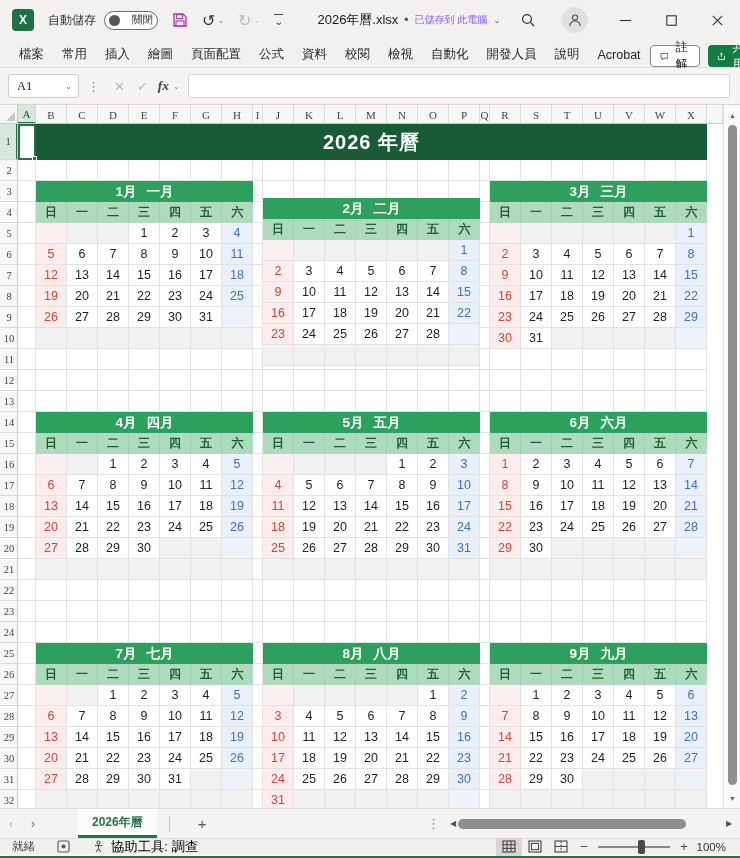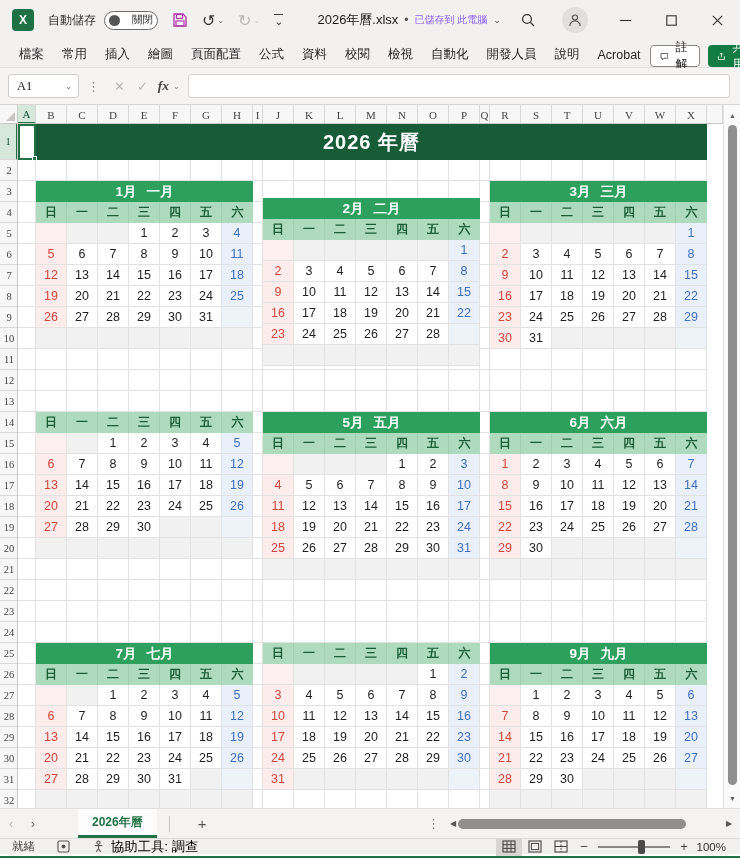--- a/index.html
+++ b/index.html
@@ -567,20 +567,24 @@
               <div class="date-cell sun">30</div>
               <div class="date-cell wd">31</div>
               <div class="date-cell emp"></div>
               <div class="date-cell emp"></div>
               <div class="date-cell emp"></div>
               <div class="date-cell emp"></div>
               <div class="date-cell sat-e"></div>
             </div>
           </div>
           <div class="month-block" style="left: 18px; top: 288px;">
+            <div class="month-header">
+              <span class="m-num">4月</span>
+              <span class="m-name">四月</span>
+            </div>
             <div class="day-row">
               <div class="day-cell">日</div>
               <div class="day-cell">一</div>
               <div class="day-cell">二</div>
               <div class="day-cell">三</div>
               <div class="day-cell">四</div>
               <div class="day-cell">五</div>
               <div class="day-cell">六</div>
             </div>
             <div class="week-row">
@@ -839,20 +843,24 @@
               <div class="date-cell emp"></div>
               <div class="date-cell emp"></div>
               <div class="date-cell emp"></div>
               <div class="date-cell emp"></div>
               <div class="date-cell emp"></div>
               <div class="date-cell emp"></div>
               <div class="date-cell emp"></div>
             </div>
           </div>
           <div class="month-block" style="left: 245px; top: 519px;">
+            <div class="month-header">
+              <span class="m-num">8月</span>
+              <span class="m-name">八月</span>
+            </div>
             <div class="day-row">
               <div class="day-cell">日</div>
               <div class="day-cell">一</div>
               <div class="day-cell">二</div>
               <div class="day-cell">三</div>
               <div class="day-cell">四</div>
               <div class="day-cell">五</div>
               <div class="day-cell">六</div>
             </div>
             <div class="week-row">

